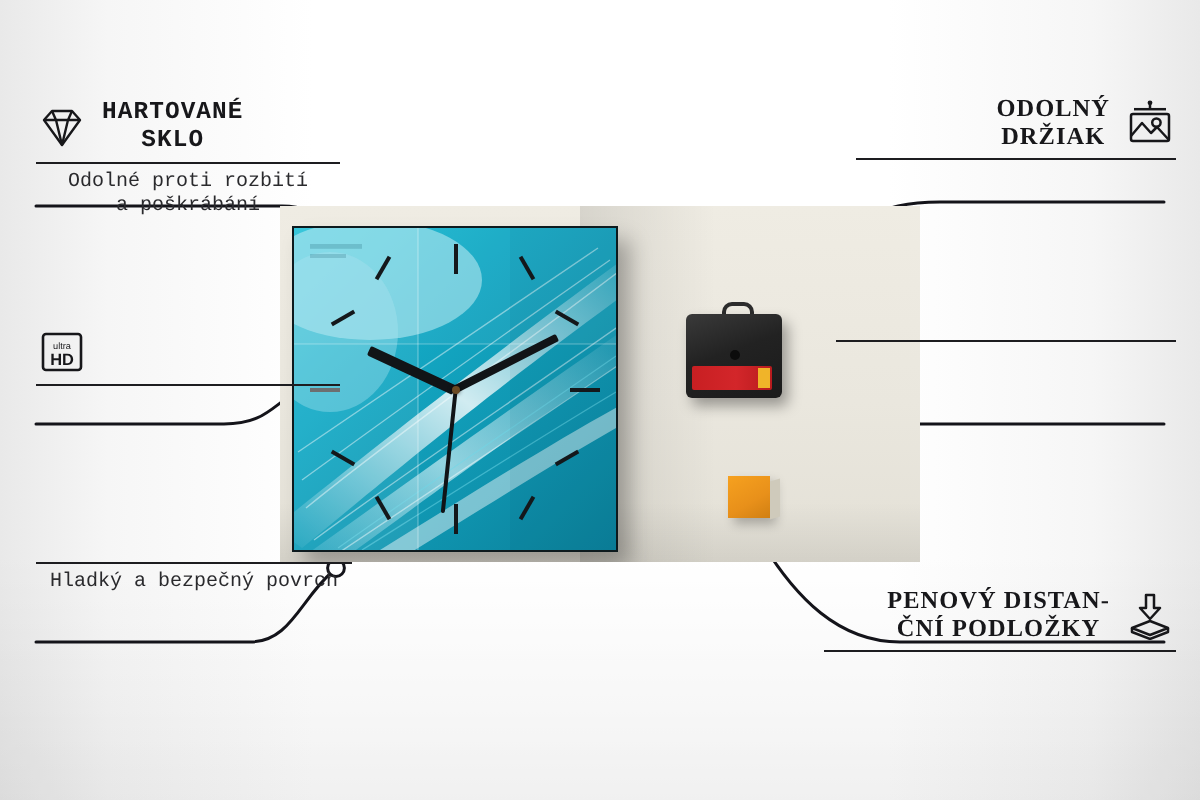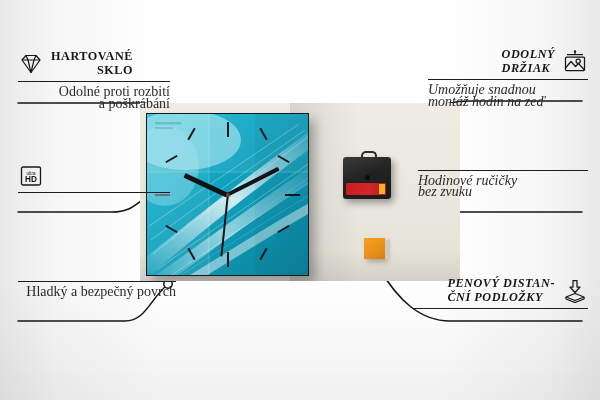--- a/index.html
+++ b/index.html
@@ -34,37 +34,37 @@
   .feat .head{display:flex;align-items:center;gap:7px;}
   .feat .title{
     font-family:"Liberation Serif", serif;
     font-weight:700;font-size:12.2px;line-height:13.6px;
     letter-spacing:.55px;color:#17171a;text-transform:uppercase;
     white-space:pre-line;
   }
   .feat .rule{height:1px;background:#1d1d20;margin:4px 0 4px 0;}
   .feat .desc{
     font-family:"Liberation Serif", serif;
-    font-size:14px;line-height:11.4px;color:#2a2a2d;white-space:pre-line;
+    font-size:10px;line-height:11.4px;color:#2a2a2d;white-space:pre-line;
   }
   .feat.left .head{justify-content:flex-start;}
-  .feat.left .title,.feat.left .desc{text-align:right;}
+  .feat.left .title,.feat.left .desc{text-align:center;font-family:Liberation Mono, monospace;}
   .feat.right .head{justify-content:flex-end;}
-  .feat.right .title,.feat.right .desc{text-align:left;font-style:italic;}
+  .feat.right .title,.feat.right .desc{text-align:center;}
 
   .ico{flex:0 0 auto;width:26px;height:24px;display:block;}
   .ico svg{display:block;width:26px;height:24px;}
 
   
   #f-glass{left:18px;top:50px;width:152px;}
   #f-print{left:18px;top:164px;width:152px;}
   #f-edges{left:18px;top:277px;width:158px;}
   #f-holder{right:12px;top:48px;width:160px;}
   #f-mech{right:12px;top:166px;width:170px;}
-  #f-foam{right:12px;top:277px;width:176px;}
+  #f-foam{right:12px;top:294px;width:176px;}
 
   
   #photo{
     position:absolute;left:140px;top:103px;width:320px;height:178px;
     background:linear-gradient(180deg,#efece3 0%,#eae7de 55%,#e3e0d6 100%);
     overflow:hidden;
   }
   #photo .wallshadow{
     position:absolute;right:0;top:0;width:170px;height:178px;
     background:linear-gradient(90deg,rgba(0,0,0,.10),rgba(0,0,0,0) 40%);
@@ -302,28 +302,24 @@
           <circle cx="13" cy="1.4" r="1.2" fill="#17171a" stroke="none"></circle>
           <path d="M5,4.6 L13,4.6 L21,4.6"></path>
           <rect x="3.5" y="7" width="19" height="13.5" rx="1"></rect>
           <path d="M3.5,18 L9,11.5 L13.5,16.5 L16.5,13.5 L22.5,20"></path>
           <circle cx="16.2" cy="11.3" r="2.1"></circle>
         </g>
           </svg>
       </span>
     </div>
     <div class="rule"></div>
-    <div class="desc">Umožňuje snadnou
-montáž hodin na zeď</div>
   </div>
 
   <div class="feat right" id="f-mech">
     <div class="rule"></div>
-    <div class="desc">Hodinové ručičky
-bez zvuku</div>
   </div>
 
   <div class="feat right" id="f-foam">
     <div class="head">
       <span class="title">PENOVÝ DISTAN-
 ČNÍ PODLOŽKY</span>
       <span class="ico">
         <svg viewBox="0 0 26 24">
             <g fill="none" stroke="#17171a" stroke-width="1.25" stroke-linejoin="round">
           <path d="M11,1.5 L15,1.5 L15,8 L18,8 L13,13.5 L8,8 L11,8 Z"></path>

